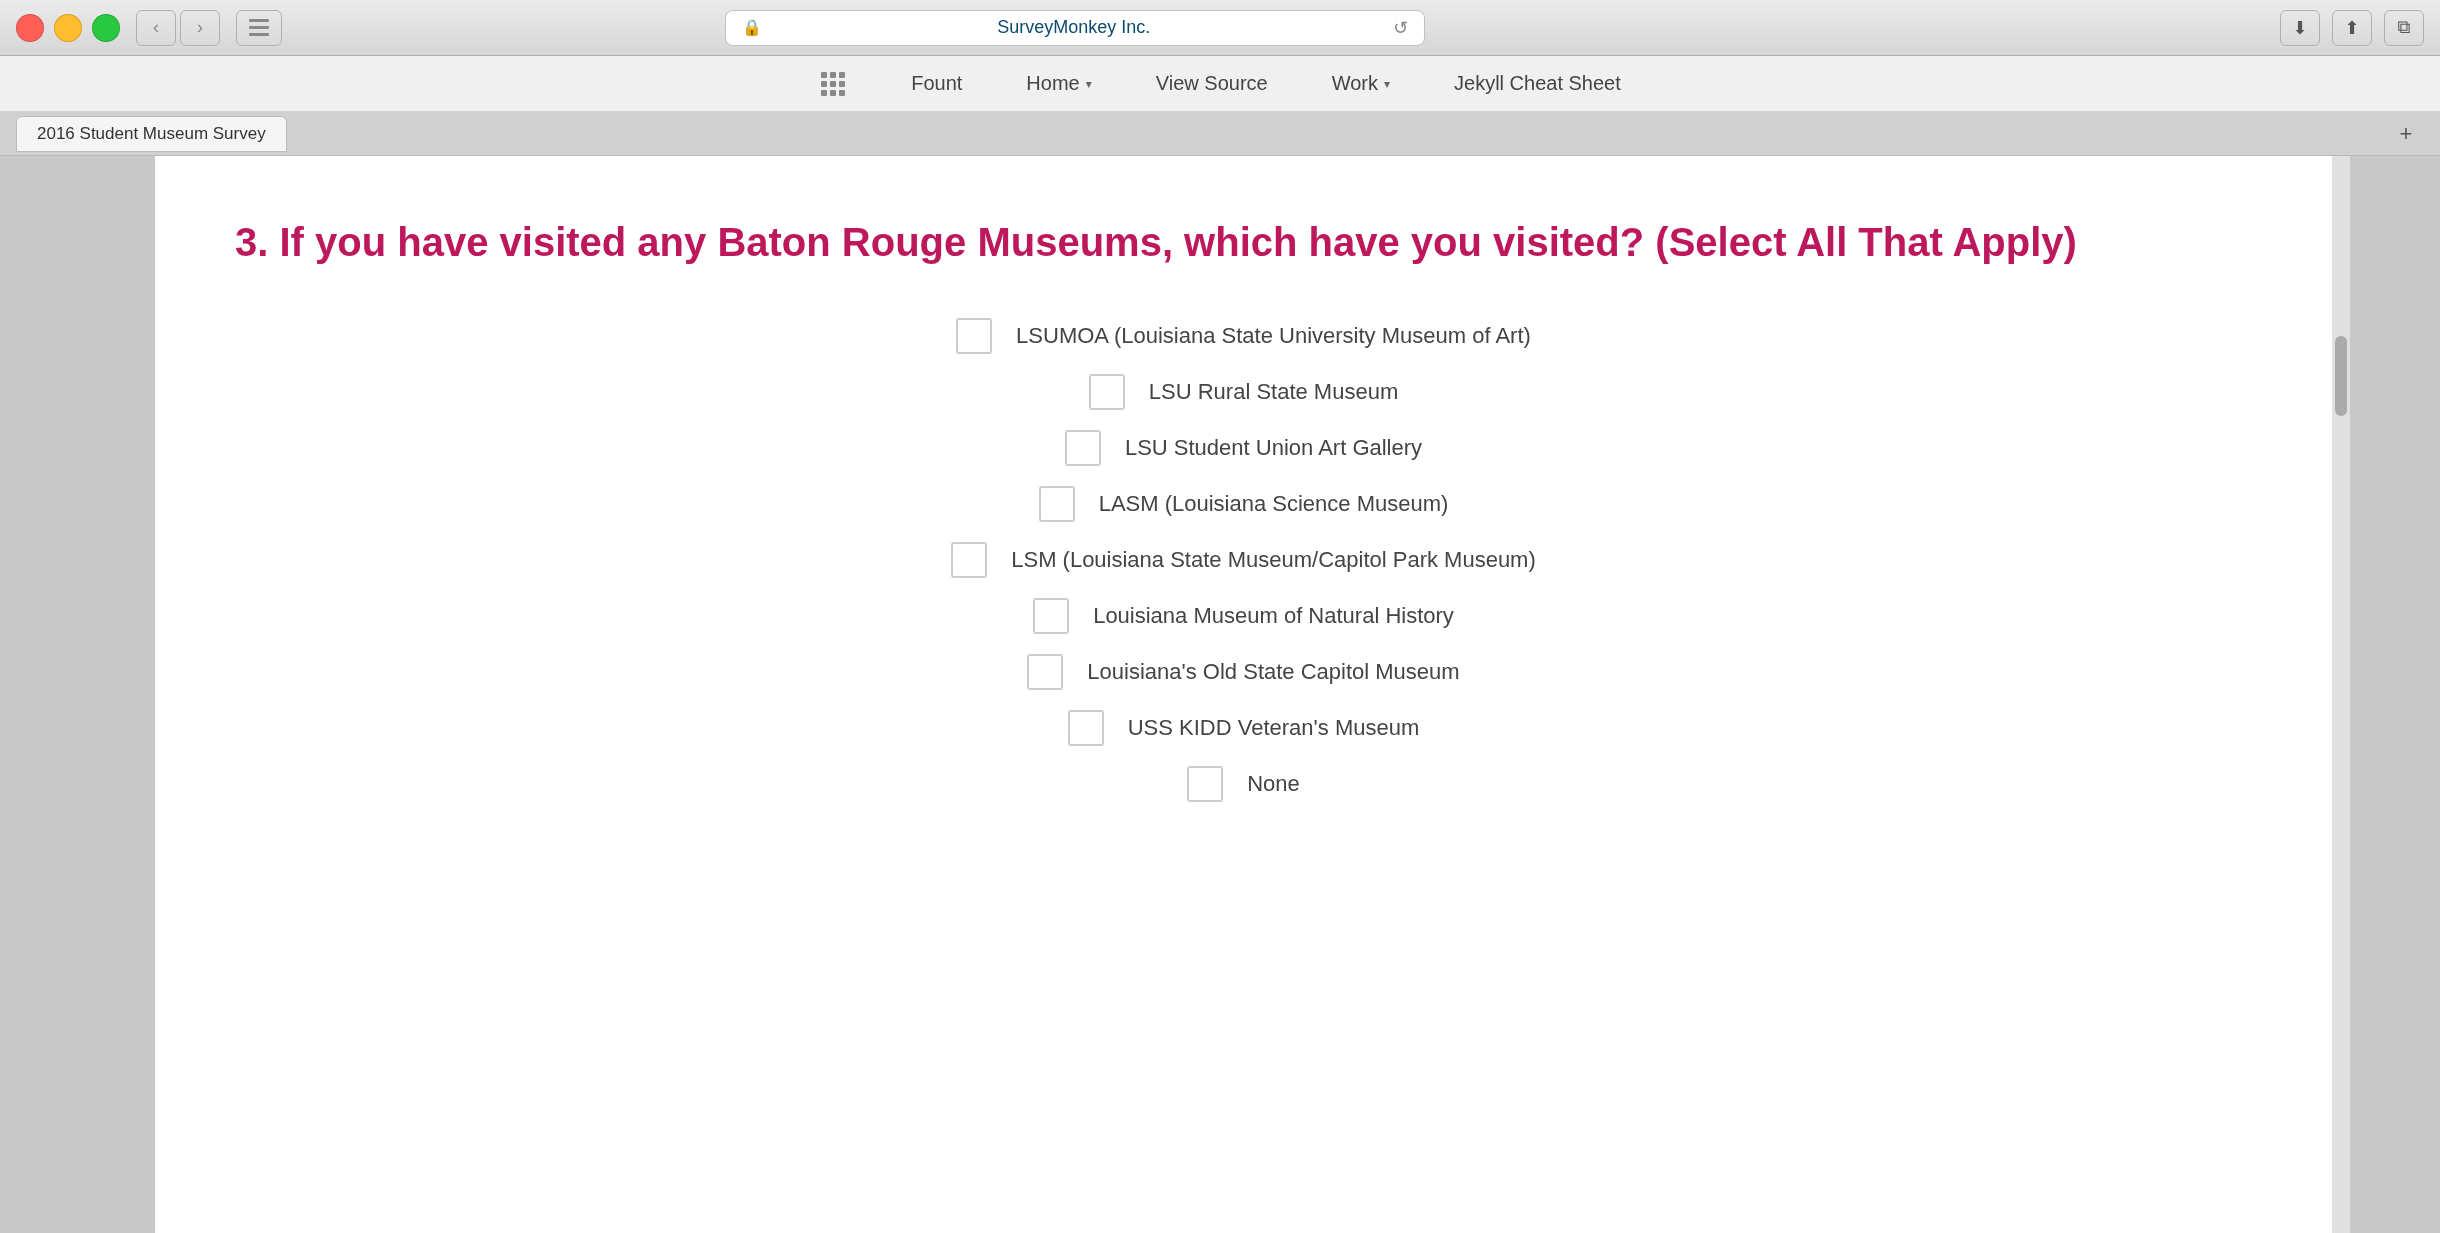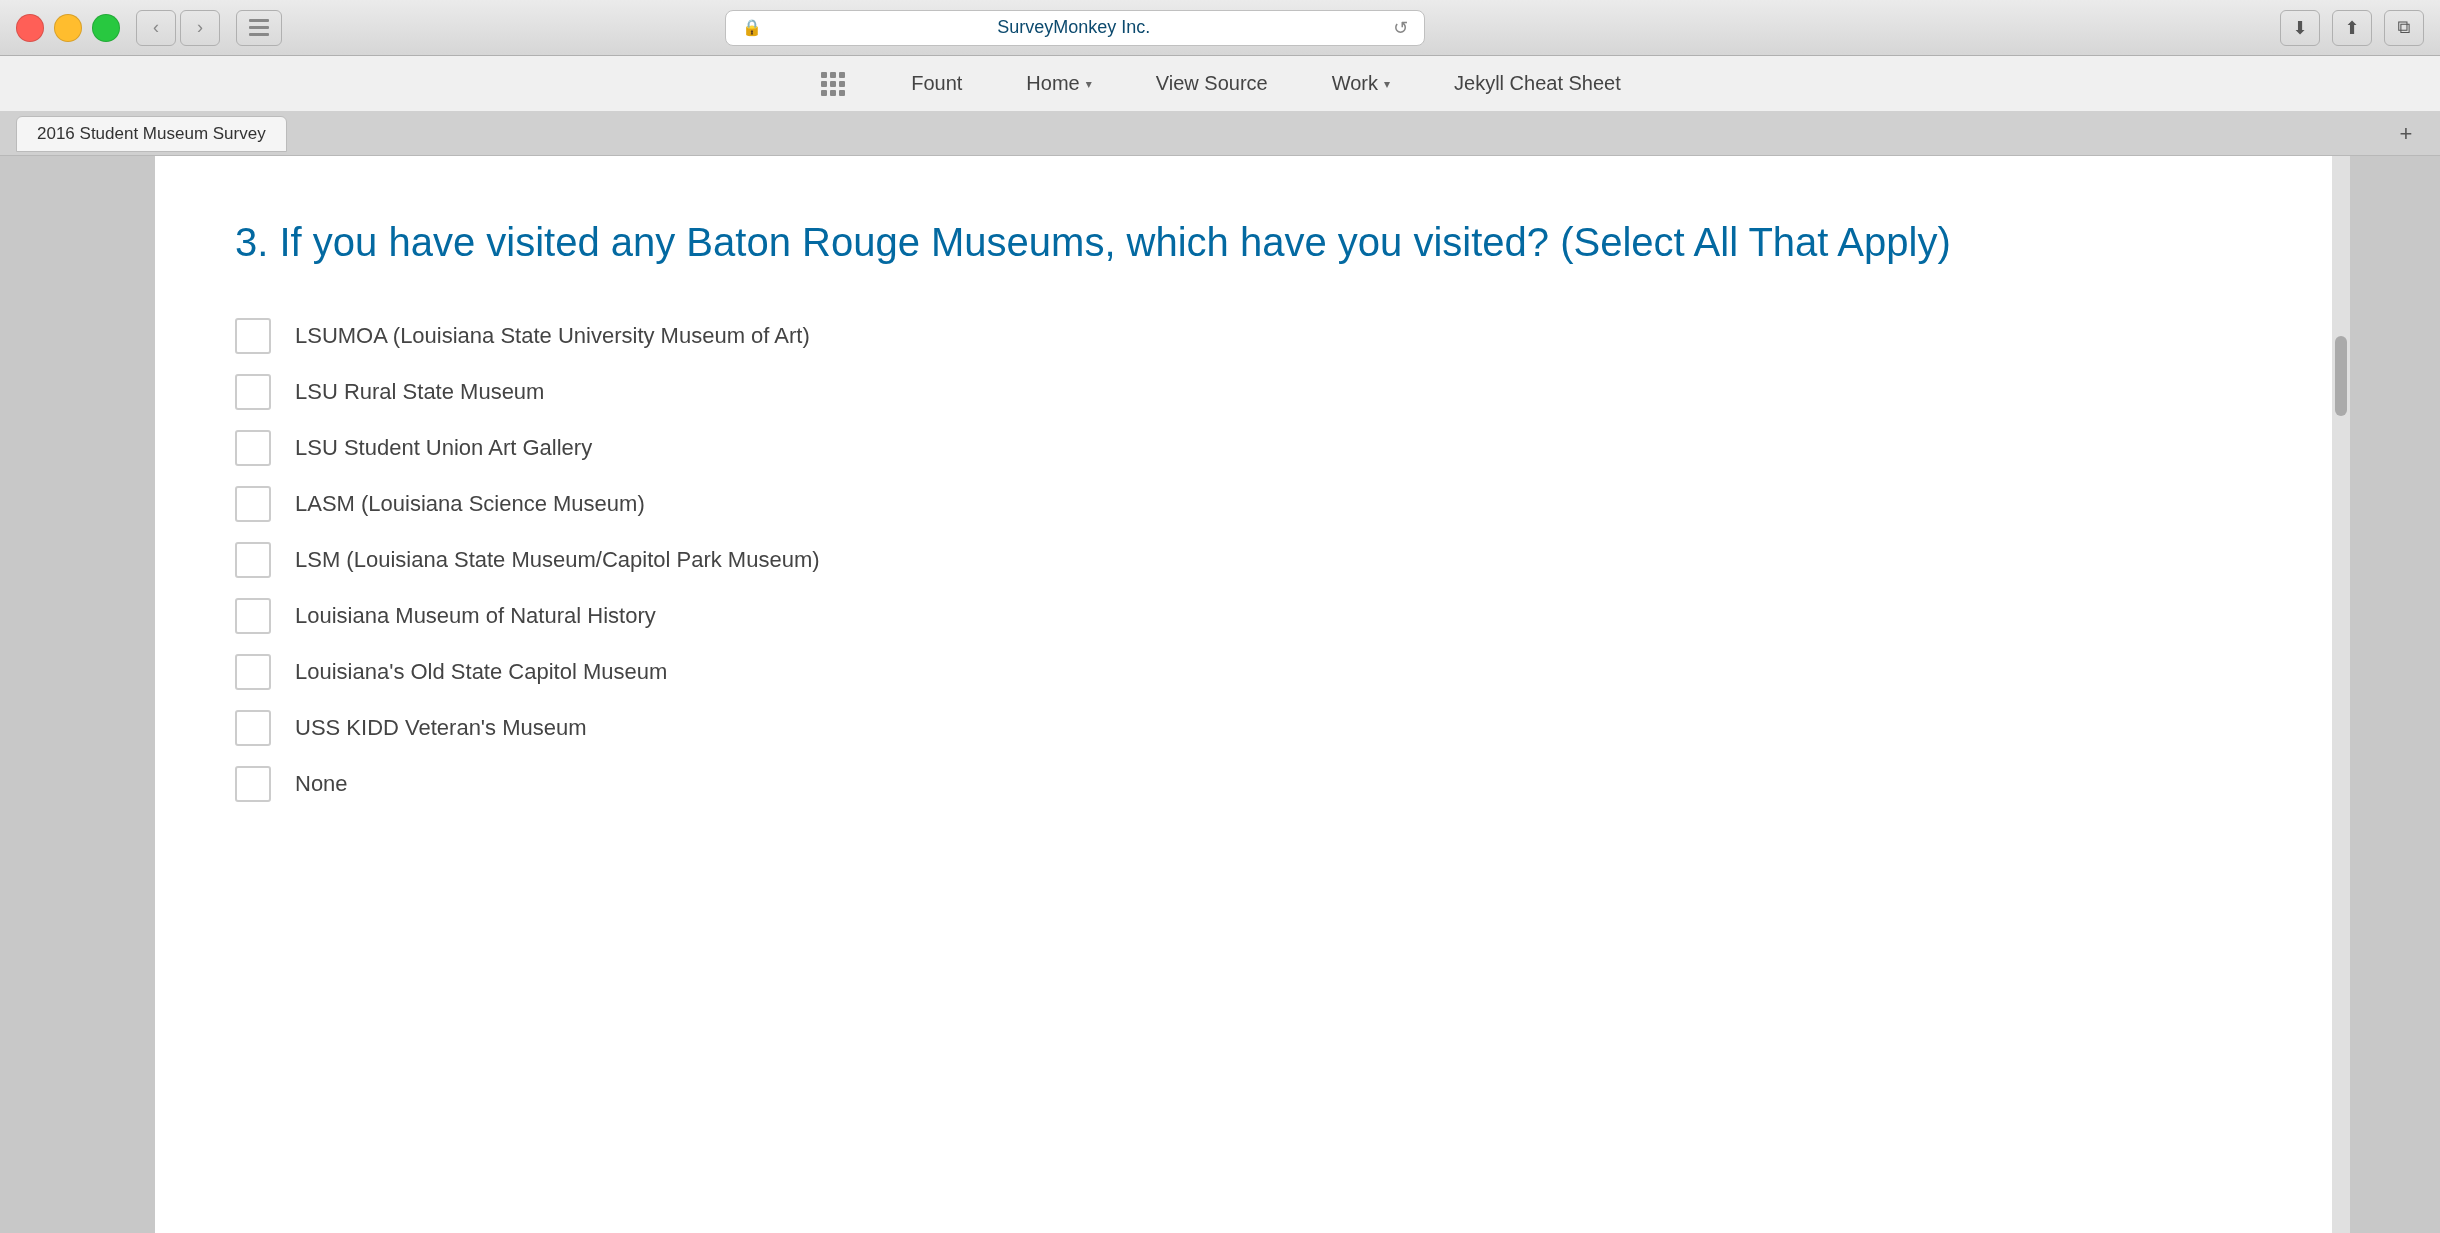--- a/index.html
+++ b/index.html
@@ -262,36 +262,37 @@
 
     .right-panel {
       width: 90px;
       background: #c8c8c8;
       flex-shrink: 0;
     }
 
     
     .question-title {
       font-size: 40px;
-      color: #0369a1;
-      font-weight: 400;
+      color: #be185d;
+      font-weight: 700;
       line-height: 1.3;
       margin-bottom: 50px;
     }
 
     .checkbox-list {
       display: flex;
       flex-direction: column;
       gap: 20px;
     }
 
     .checkbox-item {
       display: flex;
       align-items: center;
       gap: 24px;
+      justify-content: center;
     }
 
     .checkbox {
       width: 36px;
       height: 36px;
       border: 2px solid #ccc;
       border-radius: 3px;
       background: white;
       flex-shrink: 0;
       cursor: pointer;

